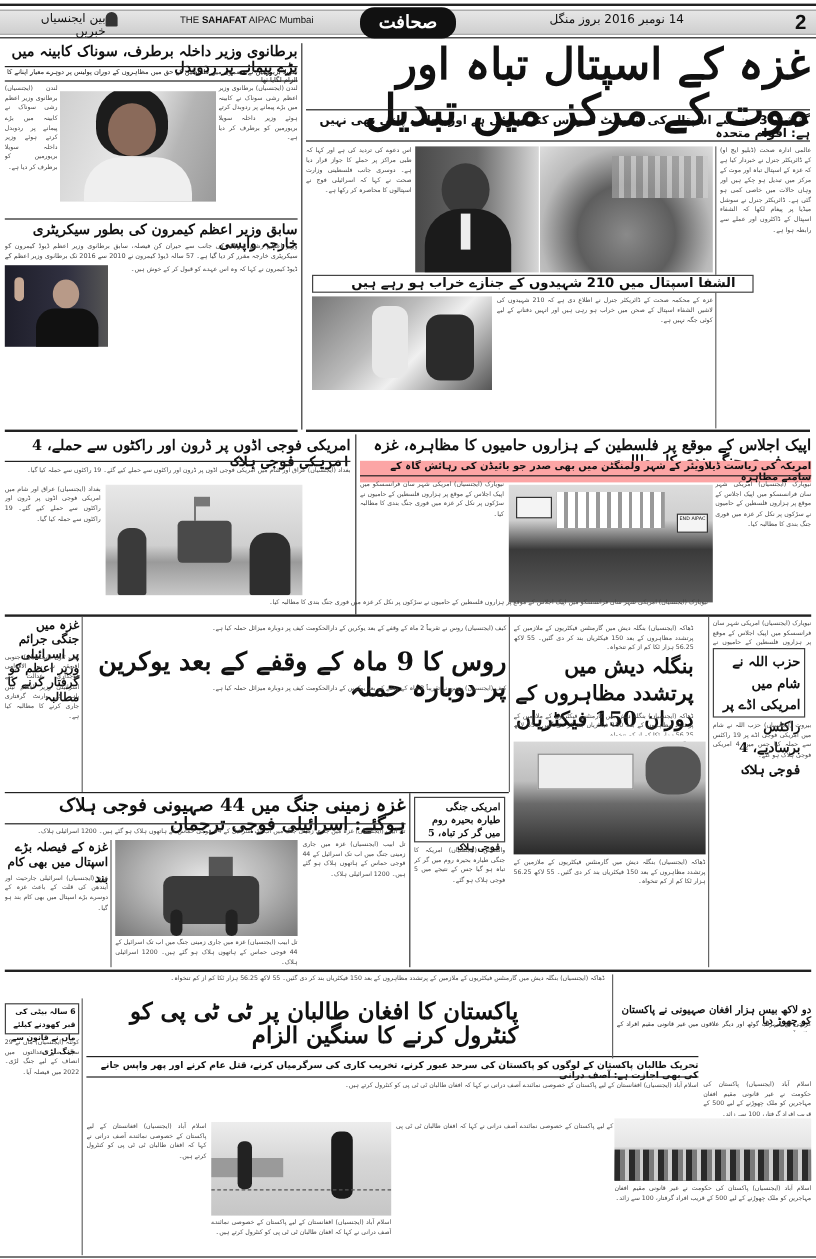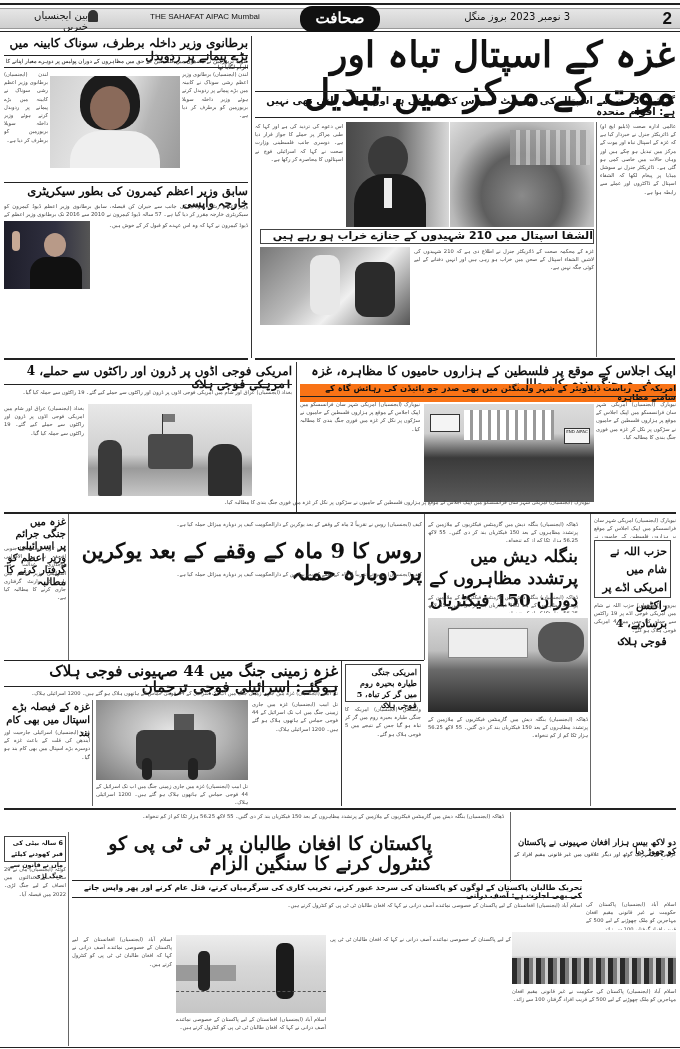--- a/index.html
+++ b/index.html
@@ -10,42 +10,42 @@
 
   
   .masthead { left: 0; top: 0; width: 680px; height: 34px; }
   .mast-topline { left: 0; top: 3px; width: 680px; height: 2px; background: #222; }
   .mast-bar { left: 0; top: 8px; width: 680px; height: 21px; background: linear-gradient(#e6e6e6, #cfcfcf); border-top: 1px solid #999; border-bottom: 1px solid #999; }
   .mast-bottomline { left: 0; top: 31px; width: 680px; height: 1px; background: #222; }
   .page-num { right: 8px; top: 9px; font-size: 17px; font-weight: bold; font-family: "Liberation Sans", sans-serif; }
   .mast-date { left: 430px; top: 11px; font-size: 10px; width: 140px; }
   .mast-logo { left: 300px; top: 6px; width: 80px; height: 26px; background: #111; color: #fff; border-radius: 12px; font-size: 15px; font-weight: bold; text-align: center; line-height: 24px; font-family: "DejaVu Serif", serif; }
   .mast-paper { left: 150px; top: 12px; font-size: 8px; font-family: "Liberation Sans", sans-serif; }
-  .mast-paper b { font-weight: normal; }
+  .mast-paper b { font-weight: bold; }
   .mast-section { left: 8px; top: 10px; font-size: 10px; width: 80px; }
   .mast-icon { left: 88px; top: 10px; width: 10px; height: 12px; background: #333; border-radius: 5px 5px 1px 1px; }
 
   
   .hl { font-family: "DejaVu Serif", serif; font-weight: bold; color: #111; line-height: 1.05; }
   .sub { font-family: "DejaVu Sans", sans-serif; font-weight: bold; line-height: 1.1; }
   .body-text { font-size: 5.2px; line-height: 8.2px; color: #444; direction: rtl; text-align: justify; overflow: hidden; }
   .rule { background: #222; }
   .vrule { background: #666; width: 1px; }
   .photo { overflow: hidden; }
   .boxed { border: 1px solid #444; }
 </style>
 </head>
 <body>
 
 <div class="abs masthead">
   <div class="abs mast-topline"></div>
   <div class="abs mast-bar"></div>
   <div class="abs mast-bottomline"></div>
   <div class="abs page-num">2</div>
-  <div class="abs mast-date rtl">3 نومبر 2023 بروز منگل</div>
+  <div class="abs mast-date rtl">14 نومبر 2016 بروز منگل</div>
   <div class="abs mast-logo">صحافت</div>
   <div class="abs mast-paper"><span>THE </span><b>SAHAFAT</b><span> AIPAC Mumbai</span></div>
   <div class="abs mast-icon"></div>
   <div class="abs mast-section rtl">بین ایجنسیاں خبریں</div>
 </div>
 
 <div class="abs hl rtl" style="left:255px; top:36px; width:420px; font-size:36px; letter-spacing:-1px;">غزہ کے اسپتال تباہ اور موت کے مرکز میں تبدیل</div>
 <div class="abs rule" style="left:255px; top:91px; width:420px; height:1px;"></div>
 <div class="abs sub rtl" style="left:255px; top:95px; width:420px; font-size:10px;">گزشتہ 3 دن سے اسپتال کی انٹرنیٹ سروس کٹی ہوئی ہے اور بجلی، پانی بھی نہیں ہے: اقوام متحدہ</div>
 <div class="abs rule" style="left:255px; top:117px; width:420px; height:1px;"></div>
@@ -56,21 +56,21 @@
 <div class="abs photo" style="left:450px; top:122px; width:144px; height:105px; background: radial-gradient(ellipse at 50% 70%, #8a8a8a 0%, #5e5e5e 40%, #b9b9b9 70%, #ddd 100%);">
   <div class="abs" style="left:60px; top:8px; width:80px; height:35px; background: repeating-linear-gradient(90deg,#999 0 6px,#ccc 6px 10px); opacity:0.8;"></div>
 </div>
 <div class="abs photo" style="left:346px; top:122px; width:103px; height:105px; background: linear-gradient(90deg,#4a4a4a 0%, #6a6a6a 50%, #d8d8d8 100%);">
   <div class="abs" style="left:22px; top:14px; width:40px; height:44px; background:#3a3a3a; border-radius:50%;"></div>
   <div class="abs" style="left:8px; top:52px; width:72px; height:53px; background:#1b1b1b; border-radius:30px 30px 0 0;"></div>
   <div class="abs" style="left:38px; top:56px; width:8px; height:30px; background:#eee;"></div>
 </div>
 <div class="abs body-text" style="left:255px; top:122px; width:88px; height:105px;">اس دعوے کی تردید کی ہے اور کہا کہ طبی مراکز پر حملے کا جواز قرار دیا ہے۔ دوسری جانب فلسطینی وزارت صحت نے کہا کہ اسرائیلی فوج نے اسپتالوں کا محاصرہ کر رکھا ہے۔</div>
 
-<div class="abs sub rtl boxed" style="left:260px; top:229px; width:334px; height:15px; font-size:11px; padding-right:0; background:#fff;">الشفا اسپتال میں 210 شہیدوں کے جنازے خراب ہو رہے ہیں</div>
+<div class="abs sub rtl boxed" style="left:260px; top:229px; width:368px; height:15px; font-size:11px; padding-right:14px; background:#fff;">الشفا اسپتال میں 210 شہیدوں کے جنازے خراب ہو رہے ہیں</div>
 <div class="abs photo" style="left:260px; top:247px; width:150px; height:78px; background: linear-gradient(135deg,#777 0%, #bbb 40%, #f0f0f0 60%, #555 100%);">
   <div class="abs" style="left:50px; top:8px; width:30px; height:60px; background:#e8e8e8; border-radius:10px;"></div>
   <div class="abs" style="left:95px; top:15px; width:40px; height:55px; background:#2b2b2b; border-radius:12px;"></div>
 </div>
 <div class="abs body-text" style="left:414px; top:247px; width:180px; height:108px;">غزہ کے محکمہ صحت کے ڈائریکٹر جنرل نے اطلاع دی ہے کہ 210 شہیدوں کی لاشیں الشفاء اسپتال کے صحن میں خراب ہو رہی ہیں اور انہیں دفنانے کے لیے کوئی جگہ نہیں ہے۔</div>
 <div class="abs rule" style="left:255px; top:358px; width:420px; height:2px;"></div>
 
 <div class="abs vrule" style="left:251px; top:36px; height:322px; background:#333;"></div>
 <div class="abs hl rtl" style="left:4px; top:37px; width:244px; font-size:12px;">برطانوی وزیر داخلہ برطرف، سوناک کابینہ میں بڑے پیمانے پر ردوبدل</div>
 <div class="abs rule" style="left:4px; top:55px; width:244px; height:1px;"></div>
@@ -89,21 +89,21 @@
 <div class="abs body-text" style="left:4px; top:202px; width:244px; height:17px; font-size:5.4px;">وزیر اعظم رشی سوناک کی جانب سے حیران کن فیصلہ، سابق برطانوی وزیر اعظم ڈیوڈ کیمرون کو سیکریٹری خارجہ مقرر کر دیا گیا ہے۔ 57 سالہ ڈیوڈ کیمرون نے 2010 سے 2016 تک برطانوی وزیر اعظم کے طور پر خدمات انجام دی ہیں۔</div>
 <div class="abs photo" style="left:4px; top:221px; width:86px; height:68px; background: linear-gradient(90deg,#1e1e2a 0%, #303040 60%, #555 100%);">
   <div class="abs" style="left:40px; top:12px; width:22px; height:24px; background:#b89a88; border-radius:50%;"></div>
   <div class="abs" style="left:26px; top:36px; width:52px; height:34px; background:#111; border-radius:16px 16px 0 0;"></div>
   <div class="abs" style="left:8px; top:10px; width:8px; height:20px; background:#c7a995; border-radius:4px;"></div>
 </div>
 <div class="abs body-text" style="left:94px; top:221px; width:154px; height:130px;">ڈیوڈ کیمرون نے کہا کہ وہ اس عہدے کو قبول کر کے خوش ہیں۔</div>
 <div class="abs rule" style="left:4px; top:358px; width:244px; height:2px;"></div>
 
 <div class="abs hl rtl" style="left:300px; top:364px; width:376px; font-size:12.5px;">اپیک اجلاس کے موقع پر فلسطین کے ہزاروں حامیوں کا مظاہرہ، غزہ میں فوری جنگ بندی کا مطالبہ</div>
-<div class="abs sub rtl" style="left:300px; top:384px; width:376px; font-size:8.3px; background:#f97316;">امریکہ کی ریاست ڈیلاویئر کے شہر ولمنگٹن میں بھی صدر جو بائیڈن کی رہائش گاہ کے سامنے مظاہرہ</div>
+<div class="abs sub rtl" style="left:300px; top:384px; width:376px; font-size:8.3px; background:#fca5a5;">امریکہ کی ریاست ڈیلاویئر کے شہر ولمنگٹن میں بھی صدر جو بائیڈن کی رہائش گاہ کے سامنے مظاہرہ</div>
 <div class="abs rule" style="left:300px; top:396px; width:376px; height:1px;"></div>
 <div class="abs body-text" style="left:596px; top:400px; width:80px; height:112px;">نیویارک (ایجنسیاں) امریکی شہر سان فرانسسکو میں اپیک اجلاس کے موقع پر ہزاروں فلسطین کے حامیوں نے سڑکوں پر نکل کر غزہ میں فوری جنگ بندی کا مطالبہ کیا۔</div>
 <div class="abs photo" style="left:424px; top:404px; width:170px; height:98px; background: linear-gradient(180deg,#dcdcdc 0%, #cfcfcf 30%, #3a3a3a 55%, #5a5a5a 100%);">
   <div class="abs" style="left:40px; top:6px; width:90px; height:30px; background: repeating-linear-gradient(90deg,#fff 0 6px,#999 6px 9px);"></div>
   <div class="abs" style="left:6px; top:10px; width:30px; height:18px; background:#f4f4f4; border:1px solid #333;"></div>
   <div class="abs" style="left:140px; top:24px; width:26px; height:16px; background:#f4f4f4; border:1px solid #333; font-size:4px; text-align:center;">END AIPAC</div>
 </div>
 <div class="abs body-text" style="left:300px; top:400px; width:120px; height:112px;">نیویارک (ایجنسیاں) امریکی شہر سان فرانسسکو میں اپیک اجلاس کے موقع پر ہزاروں فلسطین کے حامیوں نے سڑکوں پر نکل کر غزہ میں فوری جنگ بندی کا مطالبہ کیا۔</div>
 
 <div class="abs vrule" style="left:296px; top:362px; height:150px; background:#333;"></div>

